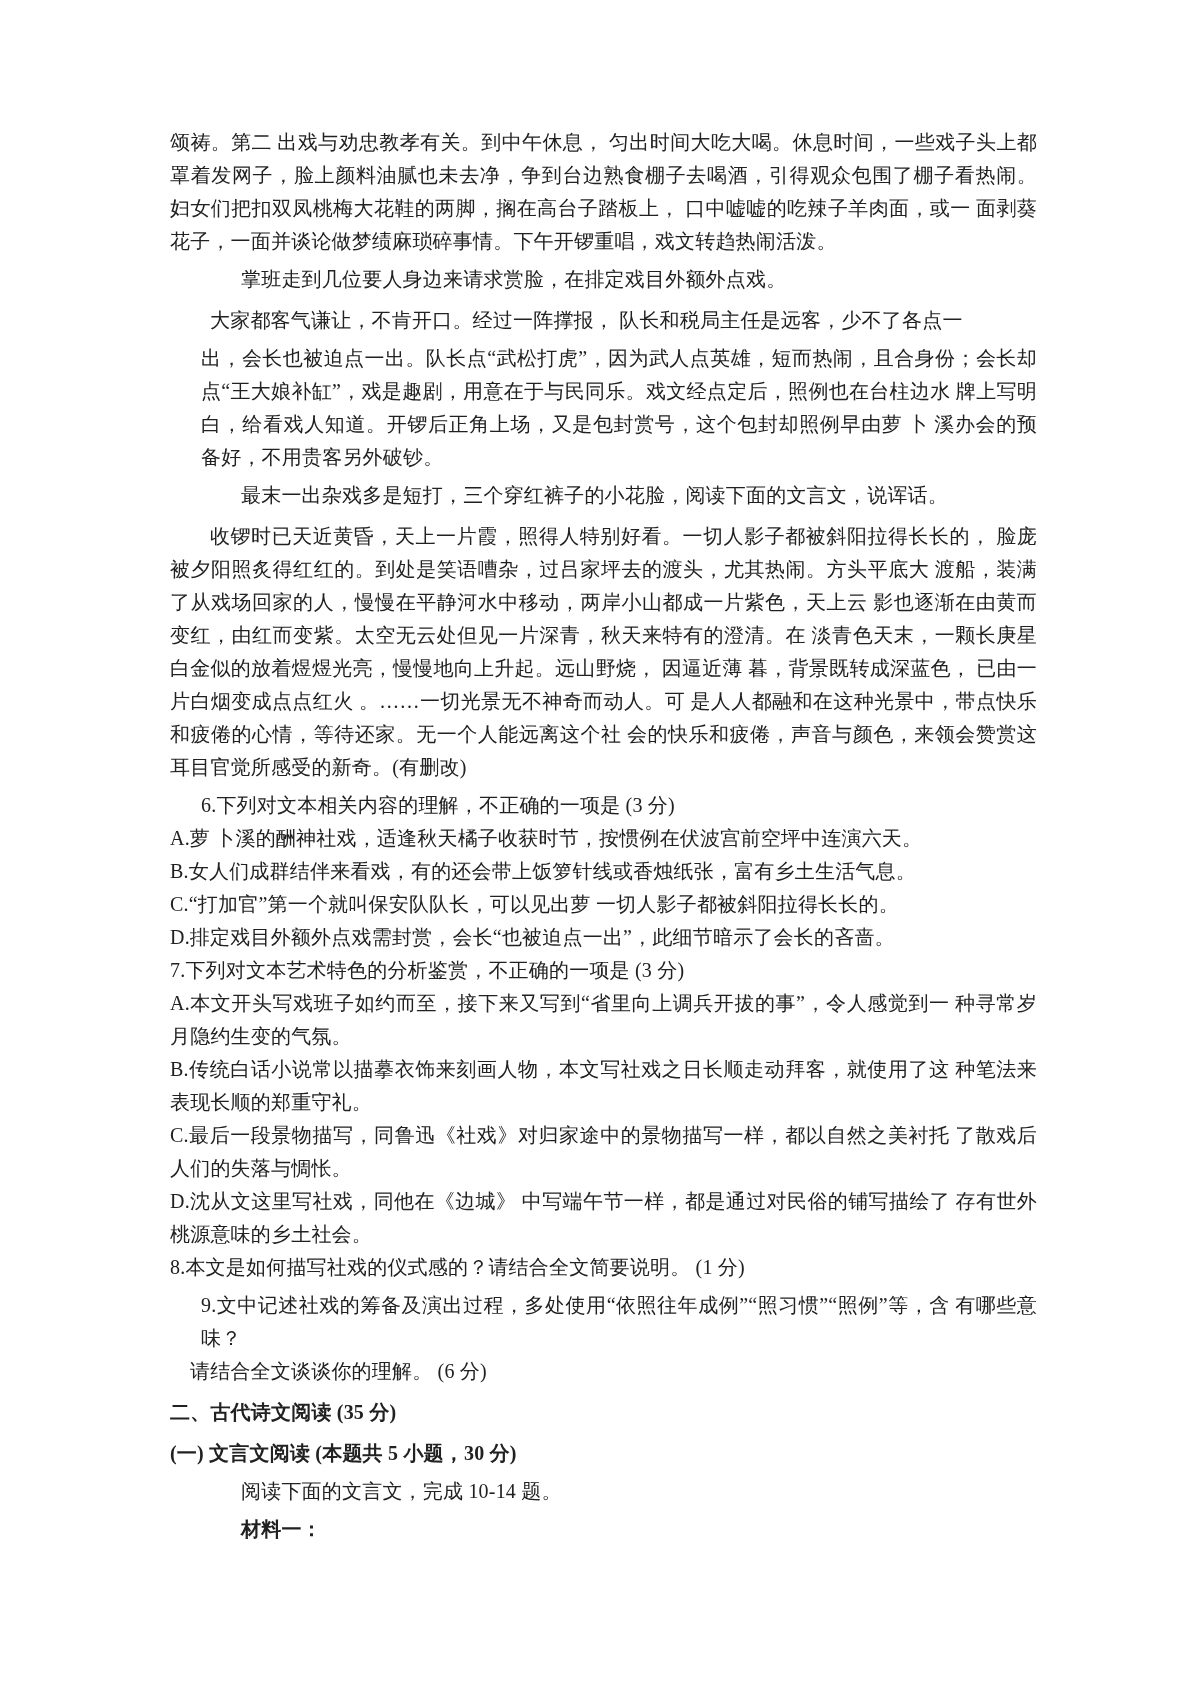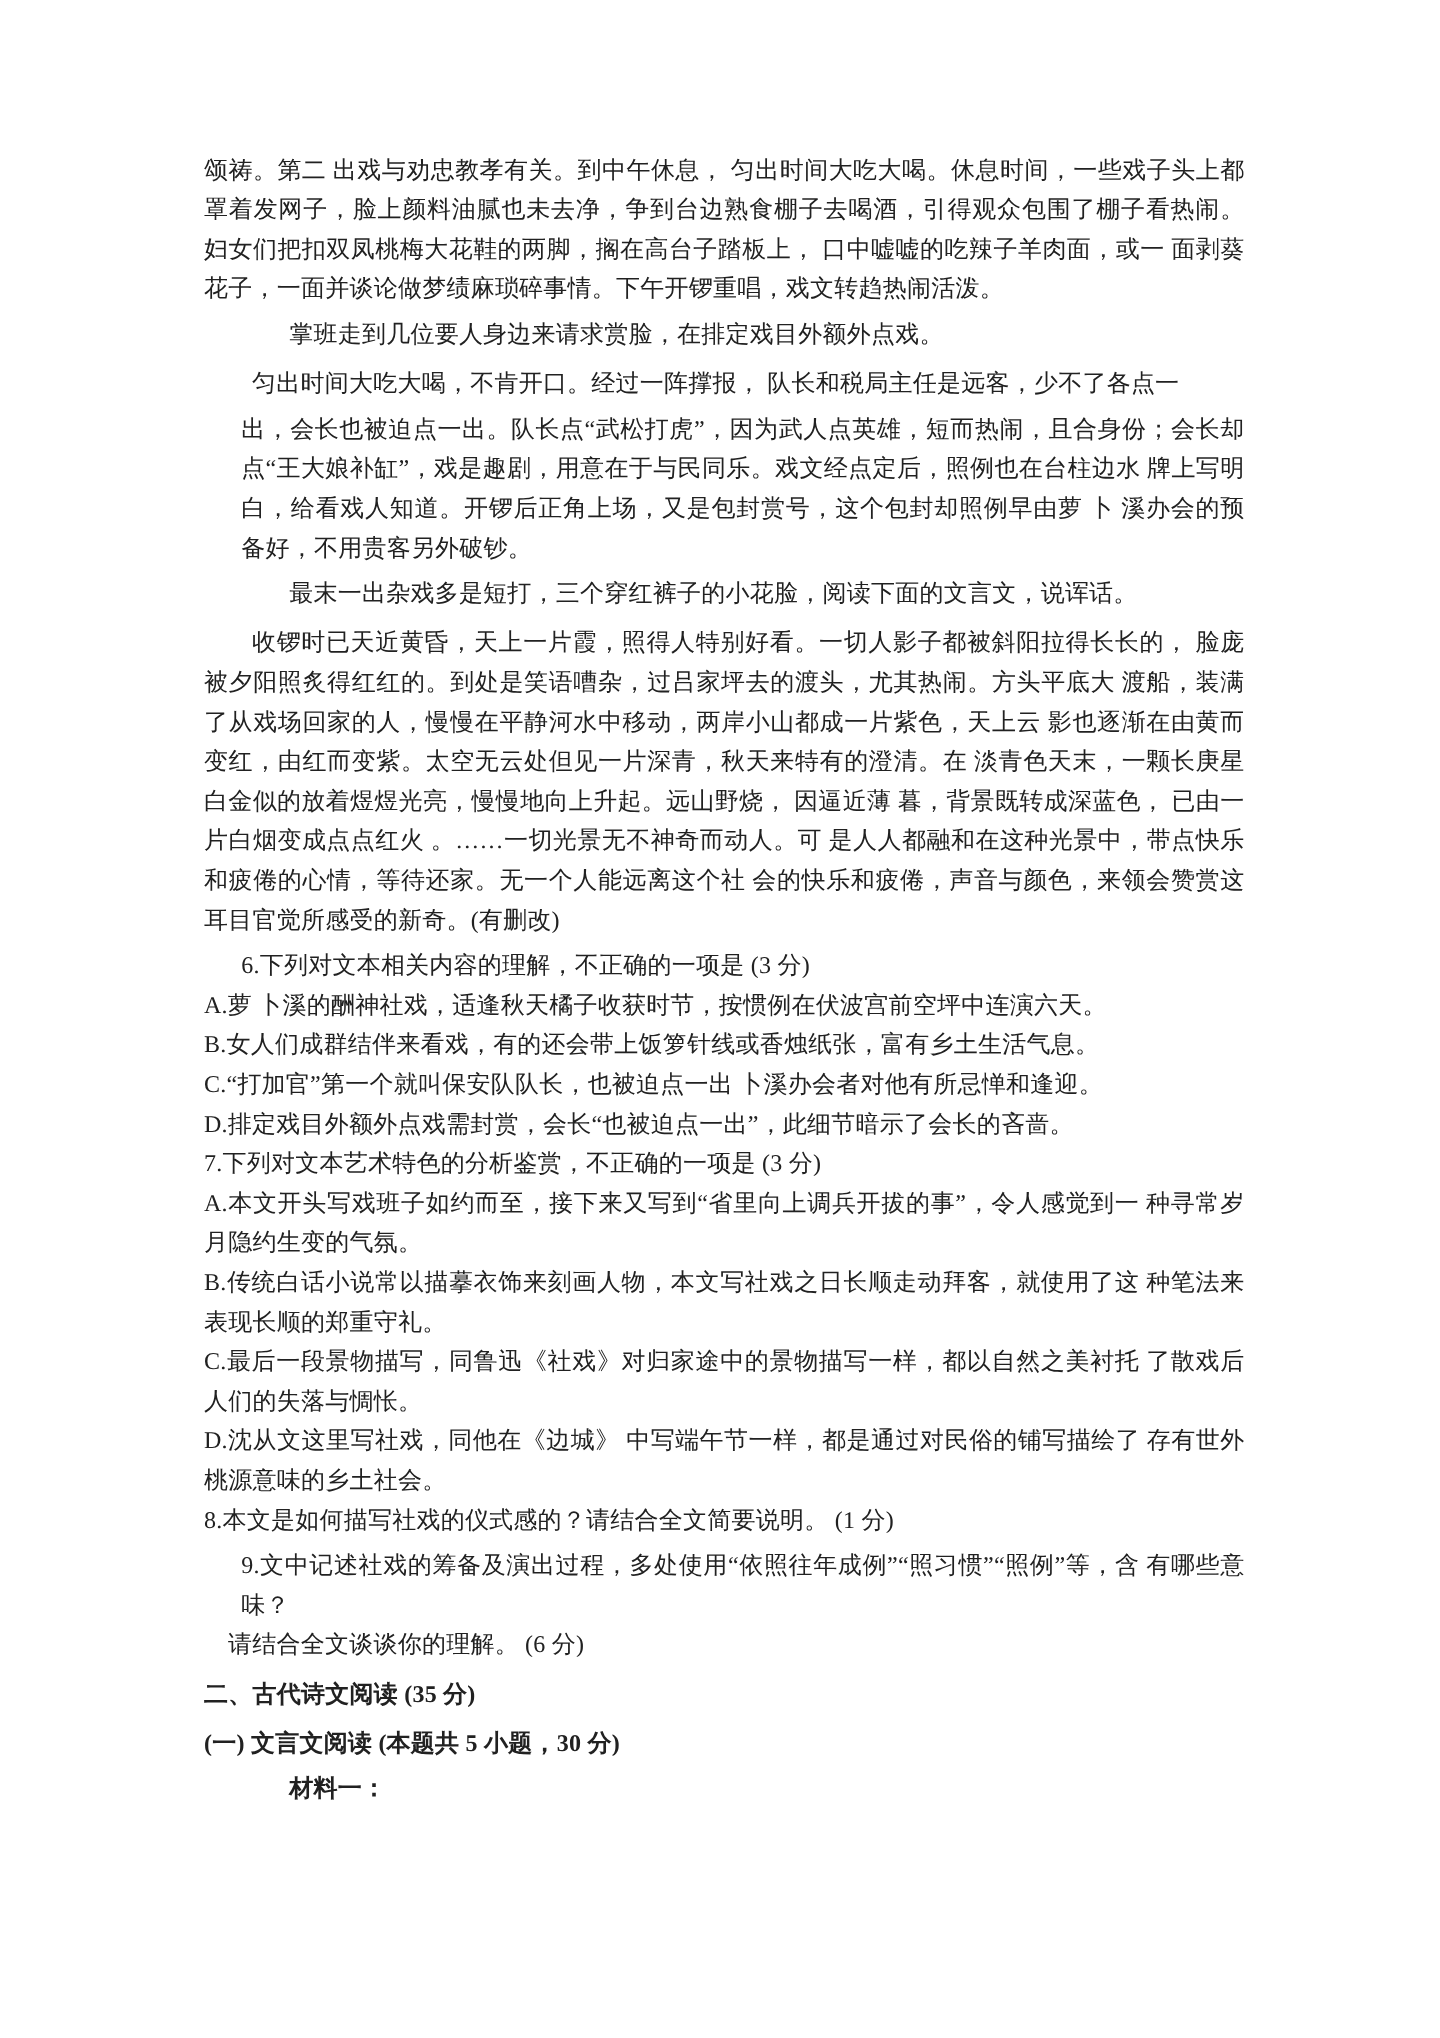--- a/index.html
+++ b/index.html
@@ -34,45 +34,46 @@
 </style>
 </head>
 <body>
 
 <div class="page">
 
   <p class="blk">颂祷。第二 出戏与劝忠教孝有关。到中午休息， 匀出时间大吃大喝。休息时间，一些戏子头上都罩着发网子，脸上颜料油腻也未去净，争到台边熟食棚子去喝酒，引得观众包围了棚子看热闹。 妇女们把扣双凤桃梅大花鞋的两脚，搁在高台子踏板上， 口中嘘嘘的吃辣子羊肉面，或一 面剥葵花子，一面并谈论做梦绩麻琐碎事情。下午开锣重唱，戏文转趋热闹活泼。</p>
 
   <p class="blk indent gap-sm">掌班走到几位要人身边来请求赏脸，在排定戏目外额外点戏。</p>
 
-  <p class="blk indent gap-md">匀出时间大吃大喝，不肯开口。经过一阵撑报， 队长和税局主任是远客，少不了各点一</p>
+  <p class="blk indent gap-md">大家都客气谦让，不肯开口。经过一阵撑报， 队长和税局主任是远客，少不了各点一</p>
 
   <p class="blk gap-sm">出，会长也被迫点一出。队长点“武松打虎”，因为武人点英雄，短而热闹，且合身份；会长却点“王大娘补缸”，戏是趣剧，用意在于与民同乐。戏文经点定后，照例也在台柱边水 牌上写明白，给看戏人知道。开锣后正角上场，又是包封赏号，这个包封却照例早由萝 卜 溪办会的预备好，不用贵客另外破钞。</p>
 
   <p class="blk indent gap-sm">最末一出杂戏多是短打，三个穿红裤子的小花脸，阅读下面的文言文，说诨话。</p>
 
   <p class="blk indent gap-md">收锣时已天近黄昏，天上一片霞，照得人特别好看。一切人影子都被斜阳拉得长长的， 脸庞被夕阳照炙得红红的。到处是笑语嘈杂，过吕家坪去的渡头，尤其热闹。方头平底大 渡船，装满了从戏场回家的人，慢慢在平静河水中移动，两岸小山都成一片紫色，天上云 影也逐渐在由黄而变红，由红而变紫。太空无云处但见一片深青，秋天来特有的澄清。在 淡青色天末，一颗长庚星白金似的放着煜煜光亮，慢慢地向上升起。远山野烧， 因逼近薄 暮，背景既转成深蓝色， 已由一片白烟变成点点红火 。……一切光景无不神奇而动人。可 是人人都融和在这种光景中，带点快乐和疲倦的心情，等待还家。无一个人能远离这个社 会的快乐和疲倦，声音与颜色，来领会赞赏这耳目官觉所感受的新奇。(有删改)</p>
 
   <p class="blk gap-sm">6.下列对文本相关内容的理解，不正确的一项是 (3 分)</p>
   <p class="blk">A.萝 卜溪的酬神社戏，适逢秋天橘子收获时节，按惯例在伏波宫前空坪中连演六天。</p>
   <p class="blk">B.女人们成群结伴来看戏，有的还会带上饭箩针线或香烛纸张，富有乡土生活气息。</p>
-  <p class="blk">C.“打加官”第一个就叫保安队队长，也被迫点一出 卜溪办会者对他有所忌惮和逢迎。</p>
+  <p class="blk">C.“打加官”第一个就叫保安队队长，可以见出萝 一切人影子都被斜阳拉得长长的。</p>
   <p class="blk">D.排定戏目外额外点戏需封赏，会长“也被迫点一出”，此细节暗示了会长的吝啬。</p>
 
   <p class="blk">7.下列对文本艺术特色的分析鉴赏，不正确的一项是 (3 分)</p>
   <p class="blk">A.本文开头写戏班子如约而至，接下来又写到“省里向上调兵开拔的事”，令人感觉到一 种寻常岁月隐约生变的气氛。</p>
   <p class="blk">B.传统白话小说常以描摹衣饰来刻画人物，本文写社戏之日长顺走动拜客，就使用了这 种笔法来表现长顺的郑重守礼。</p>
   <p class="blk">C.最后一段景物描写，同鲁迅《社戏》对归家途中的景物描写一样，都以自然之美衬托 了散戏后人们的失落与惆怅。</p>
   <p class="blk">D.沈从文这里写社戏，同他在《边城》 中写端午节一样，都是通过对民俗的铺写描绘了 存有世外桃源意味的乡土社会。</p>
 
   <p class="blk">8.本文是如何描写社戏的仪式感的？请结合全文简要说明。 (1 分)</p>
 
   <p class="blk gap-sm">9.文中记述社戏的筹备及演出过程，多处使用“依照往年成例”“照习惯”“照例”等，含 有哪些意味？</p>
   <p class="blk half-indent">请结合全文谈谈你的理解。 (6 分)</p>
 
   <p class="blk bold gap-md">二、古代诗文阅读 (35 分)</p>
 
   <p class="blk bold gap-md">(一) 文言文阅读 (本题共 5 小题，30 分)</p>
 
+  <p class="blk indent gap-sm">阅读下面的文言文，完成 10-14 题。</p>
 
   <p class="blk bold indent gap-sm">材料一：</p>
 
 </div>
 
 </body></html>

